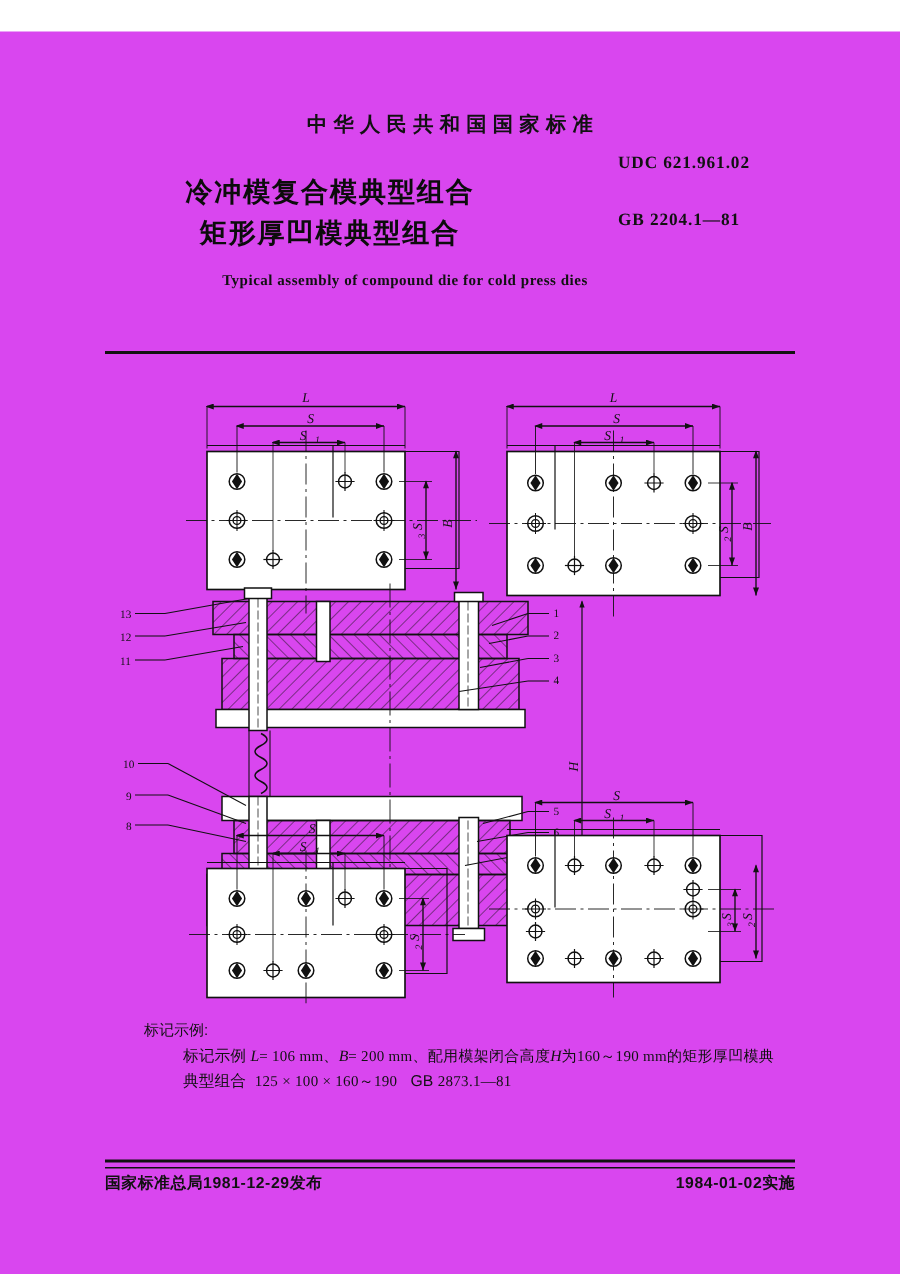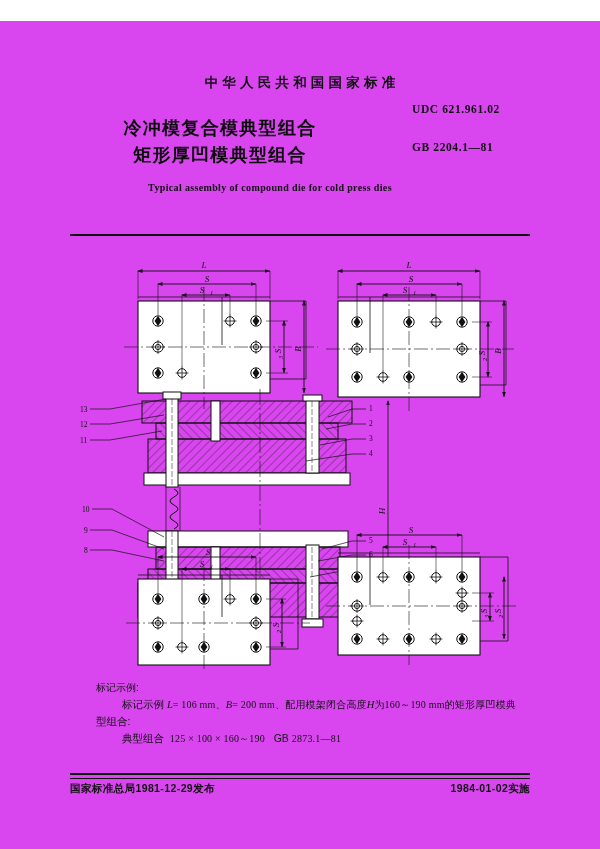--- a/index.html
+++ b/index.html
@@ -425,21 +425,20 @@
 
   </svg>
   </div>
 
   <div class="mark-block">
     <div class="mark-line l1">标记示例:</div>
     <div class="mark-line l2">
       <span>标记示例</span>
       <span class="ital">L</span><span class="num">= 106 mm、</span><span class="ital">B</span><span class="num">= 200 mm、配用模架闭合高度</span><span class="ital">H</span><span class="num">为160～190 mm的矩形厚凹模典</span>
     </div>
-    <div class="mark-line l3">型组合:</div>
     <div class="mark-line l4">
       <span>典型组合</span>
       &nbsp;<span class="num">125 × 100 × 160～190</span>
       &nbsp;&nbsp;<span class="ser">GB</span>
       <span class="num">2873.1—81</span>
     </div>
   </div>
 
   <div class="rule-bot"></div>
   <div class="rule-bot2"></div>

